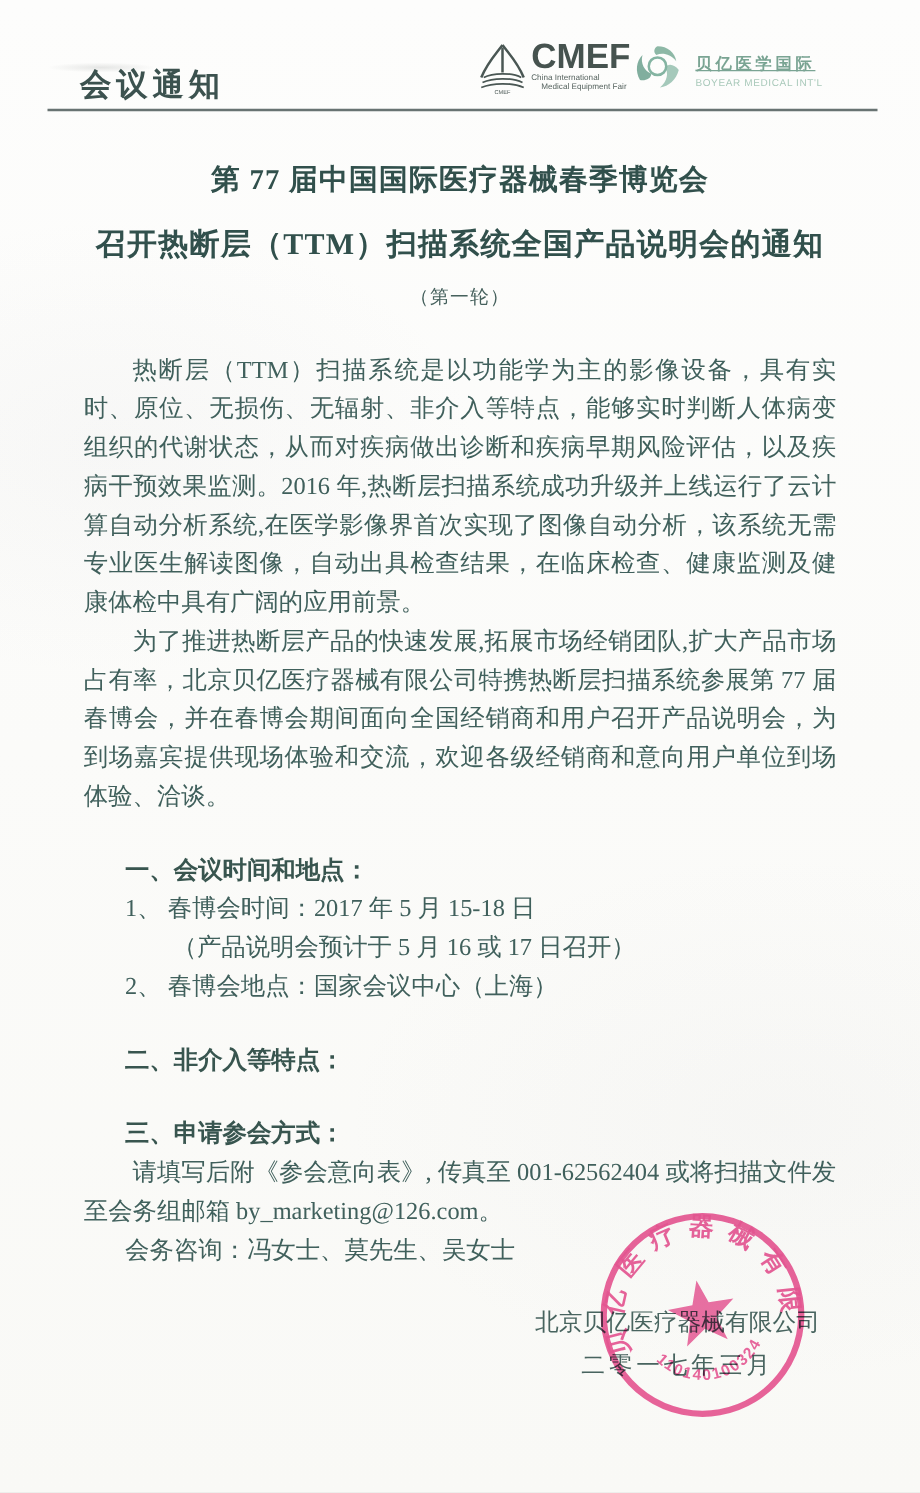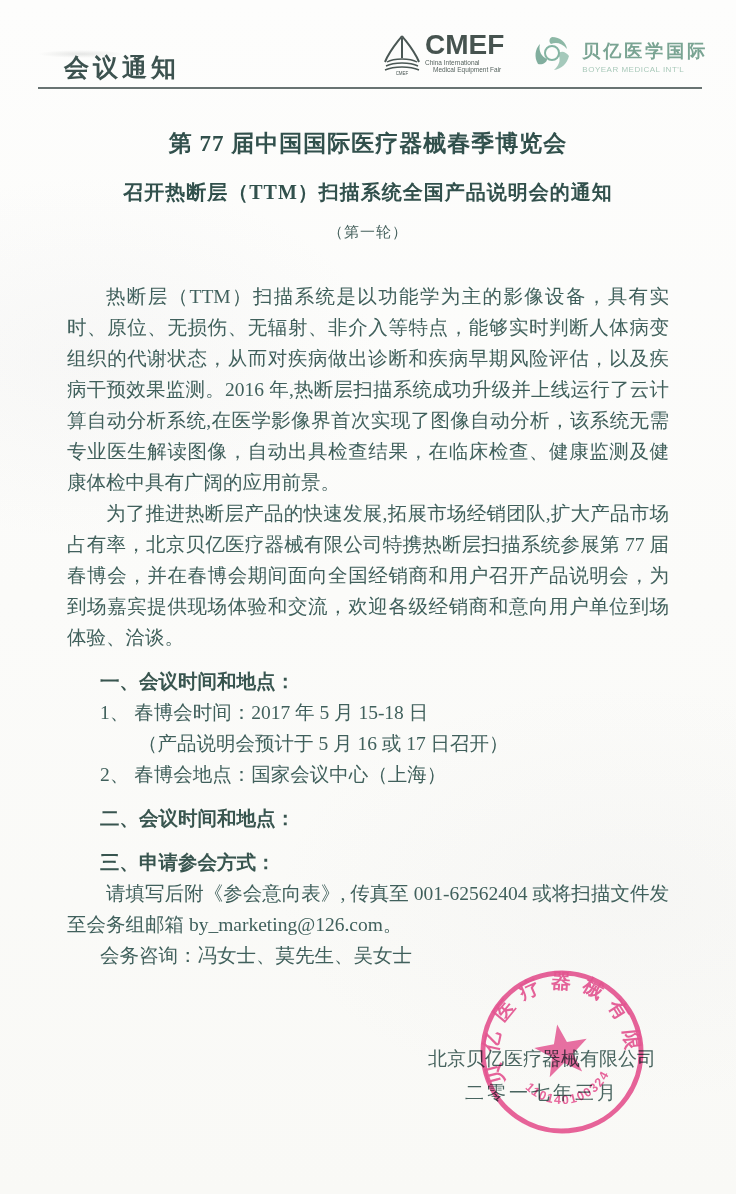--- a/index.html
+++ b/index.html
@@ -9,39 +9,39 @@
       radial-gradient(420px 260px at 12% 30%, rgba(205,205,210,.10), rgba(0,0,0,0) 70%),
       radial-gradient(500px 300px at 85% 75%, rgba(200,200,205,.08), rgba(0,0,0,0) 70%),
       linear-gradient(#fdfdfc,#f9f9f6);
     font-family:"Liberation Serif","DejaVu Serif",serif;
     color:#40605c;
   }
   
   .header{position:absolute;left:0;top:0;width:736px;height:89px;}
   .header-rule{position:absolute;left:38px;right:34px;bottom:0;height:2px;background:#4d5b59;opacity:.85;}
   .doc-label{position:absolute;left:64px;bottom:5px;font-size:25px;font-weight:600;letter-spacing:4px;color:#3c524f;}
-  .logos{position:absolute;left:382px;top:32px;display:flex;align-items:flex-start;gap:26px;}
+  .logos{position:absolute;left:382px;top:32px;display:flex;align-items:flex-start;}
   .cmef{display:flex;align-items:flex-start;gap:3px;color:#45524f;}
   .cmef-col{display:flex;flex-direction:column;}
   .cmef-name{font-family:"Liberation Sans","DejaVu Sans",sans-serif;font-weight:700;font-size:28px;line-height:26px;letter-spacing:0px;color:#46534f;}
   .cmef-sub{font-family:"Liberation Sans","DejaVu Sans",sans-serif;font-size:6.5px;line-height:7px;color:#56635f;margin-top:1px;}
   .cmef-sub .l2{padding-left:8px;}
   .boyear{display:flex;align-items:center;gap:8px;}
   .boyear-col{display:flex;flex-direction:column;}
-  .boyear-cn{font-size:18px;letter-spacing:3px;color:#7aa493;font-weight:600;}
+  .boyear-cn{font-size:13px;letter-spacing:3px;color:#7aa493;font-weight:600;text-decoration:underline;}
   .boyear-en{font-family:"Liberation Sans","DejaVu Sans",sans-serif;font-size:8px;letter-spacing:.5px;color:#a9c9ba;margin-top:2px;}
   
   .titles{position:absolute;left:0;top:128px;width:736px;text-align:center;color:#31504c;}
   .title-1{font-size:23px;font-weight:700;letter-spacing:1px;}
-  .title-2{font-size:20px;font-weight:700;letter-spacing:1px;margin-top:20px;}
+  .title-2{font-size:24px;font-weight:700;letter-spacing:1px;margin-top:20px;}
   .title-round{font-size:15px;font-weight:400;color:#46615d;margin-top:17px;letter-spacing:1px;}
   
   .content{position:absolute;left:67px;top:281px;width:602px;font-size:19.5px;line-height:31px;text-align:justify;}
   .para{text-indent:2em;margin:0;}
-  .section{margin-top:13px;}
+  .section{margin-top:28px;}
   .sec-heading{font-weight:700;padding-left:33px;color:#38554f;}
   .sec-line{padding-left:33px;}
   .sec-note{padding-left:71px;}
   .sec-para{text-indent:2em;margin:0;}
   
   .signature{position:absolute;left:422px;top:1042px;width:240px;text-align:center;font-size:19px;line-height:34px;color:#48645f;z-index:1;}
   .sig-date{letter-spacing:3px;}
   
   .stamp{position:absolute;left:468px;top:958px;width:188px;height:188px;z-index:2;
          transform:rotate(-10deg);mix-blend-mode:multiply;opacity:.9;}
@@ -116,21 +116,21 @@
     <p class="para">为了推进热断层产品的快速发展,拓展市场经销团队,扩大产品市场占有率，北京贝亿医疗器械有限公司特携热断层扫描系统参展第 77 届春博会，并在春博会期间面向全国经销商和用户召开产品说明会，为到场嘉宾提供现场体验和交流，欢迎各级经销商和意向用户单位到场体验、洽谈。</p>
 
     <div class="section">
       <div class="sec-heading">一、会议时间和地点：</div>
       <div class="sec-line">1、 春博会时间：2017 年 5 月 15-18 日</div>
       <div class="sec-note">（产品说明会预计于 5 月 16 或 17 日召开）</div>
       <div class="sec-line">2、 春博会地点：国家会议中心（上海）</div>
     </div>
 
     <div class="section">
-      <div class="sec-heading">二、会议时间和地点：</div>
+      <div class="sec-heading">二、非介入等特点：</div>
     </div>
 
     <div class="section">
       <div class="sec-heading">三、申请参会方式：</div>
       <p class="sec-para">请填写后附《参会意向表》, 传真至 001-62562404 或将扫描文件发至会务组邮箱 by_marketing@126.com。</p>
       <div class="sec-line">会务咨询：冯女士、莫先生、吴女士</div>
     </div>
   </div>
 
   <div class="signature">

